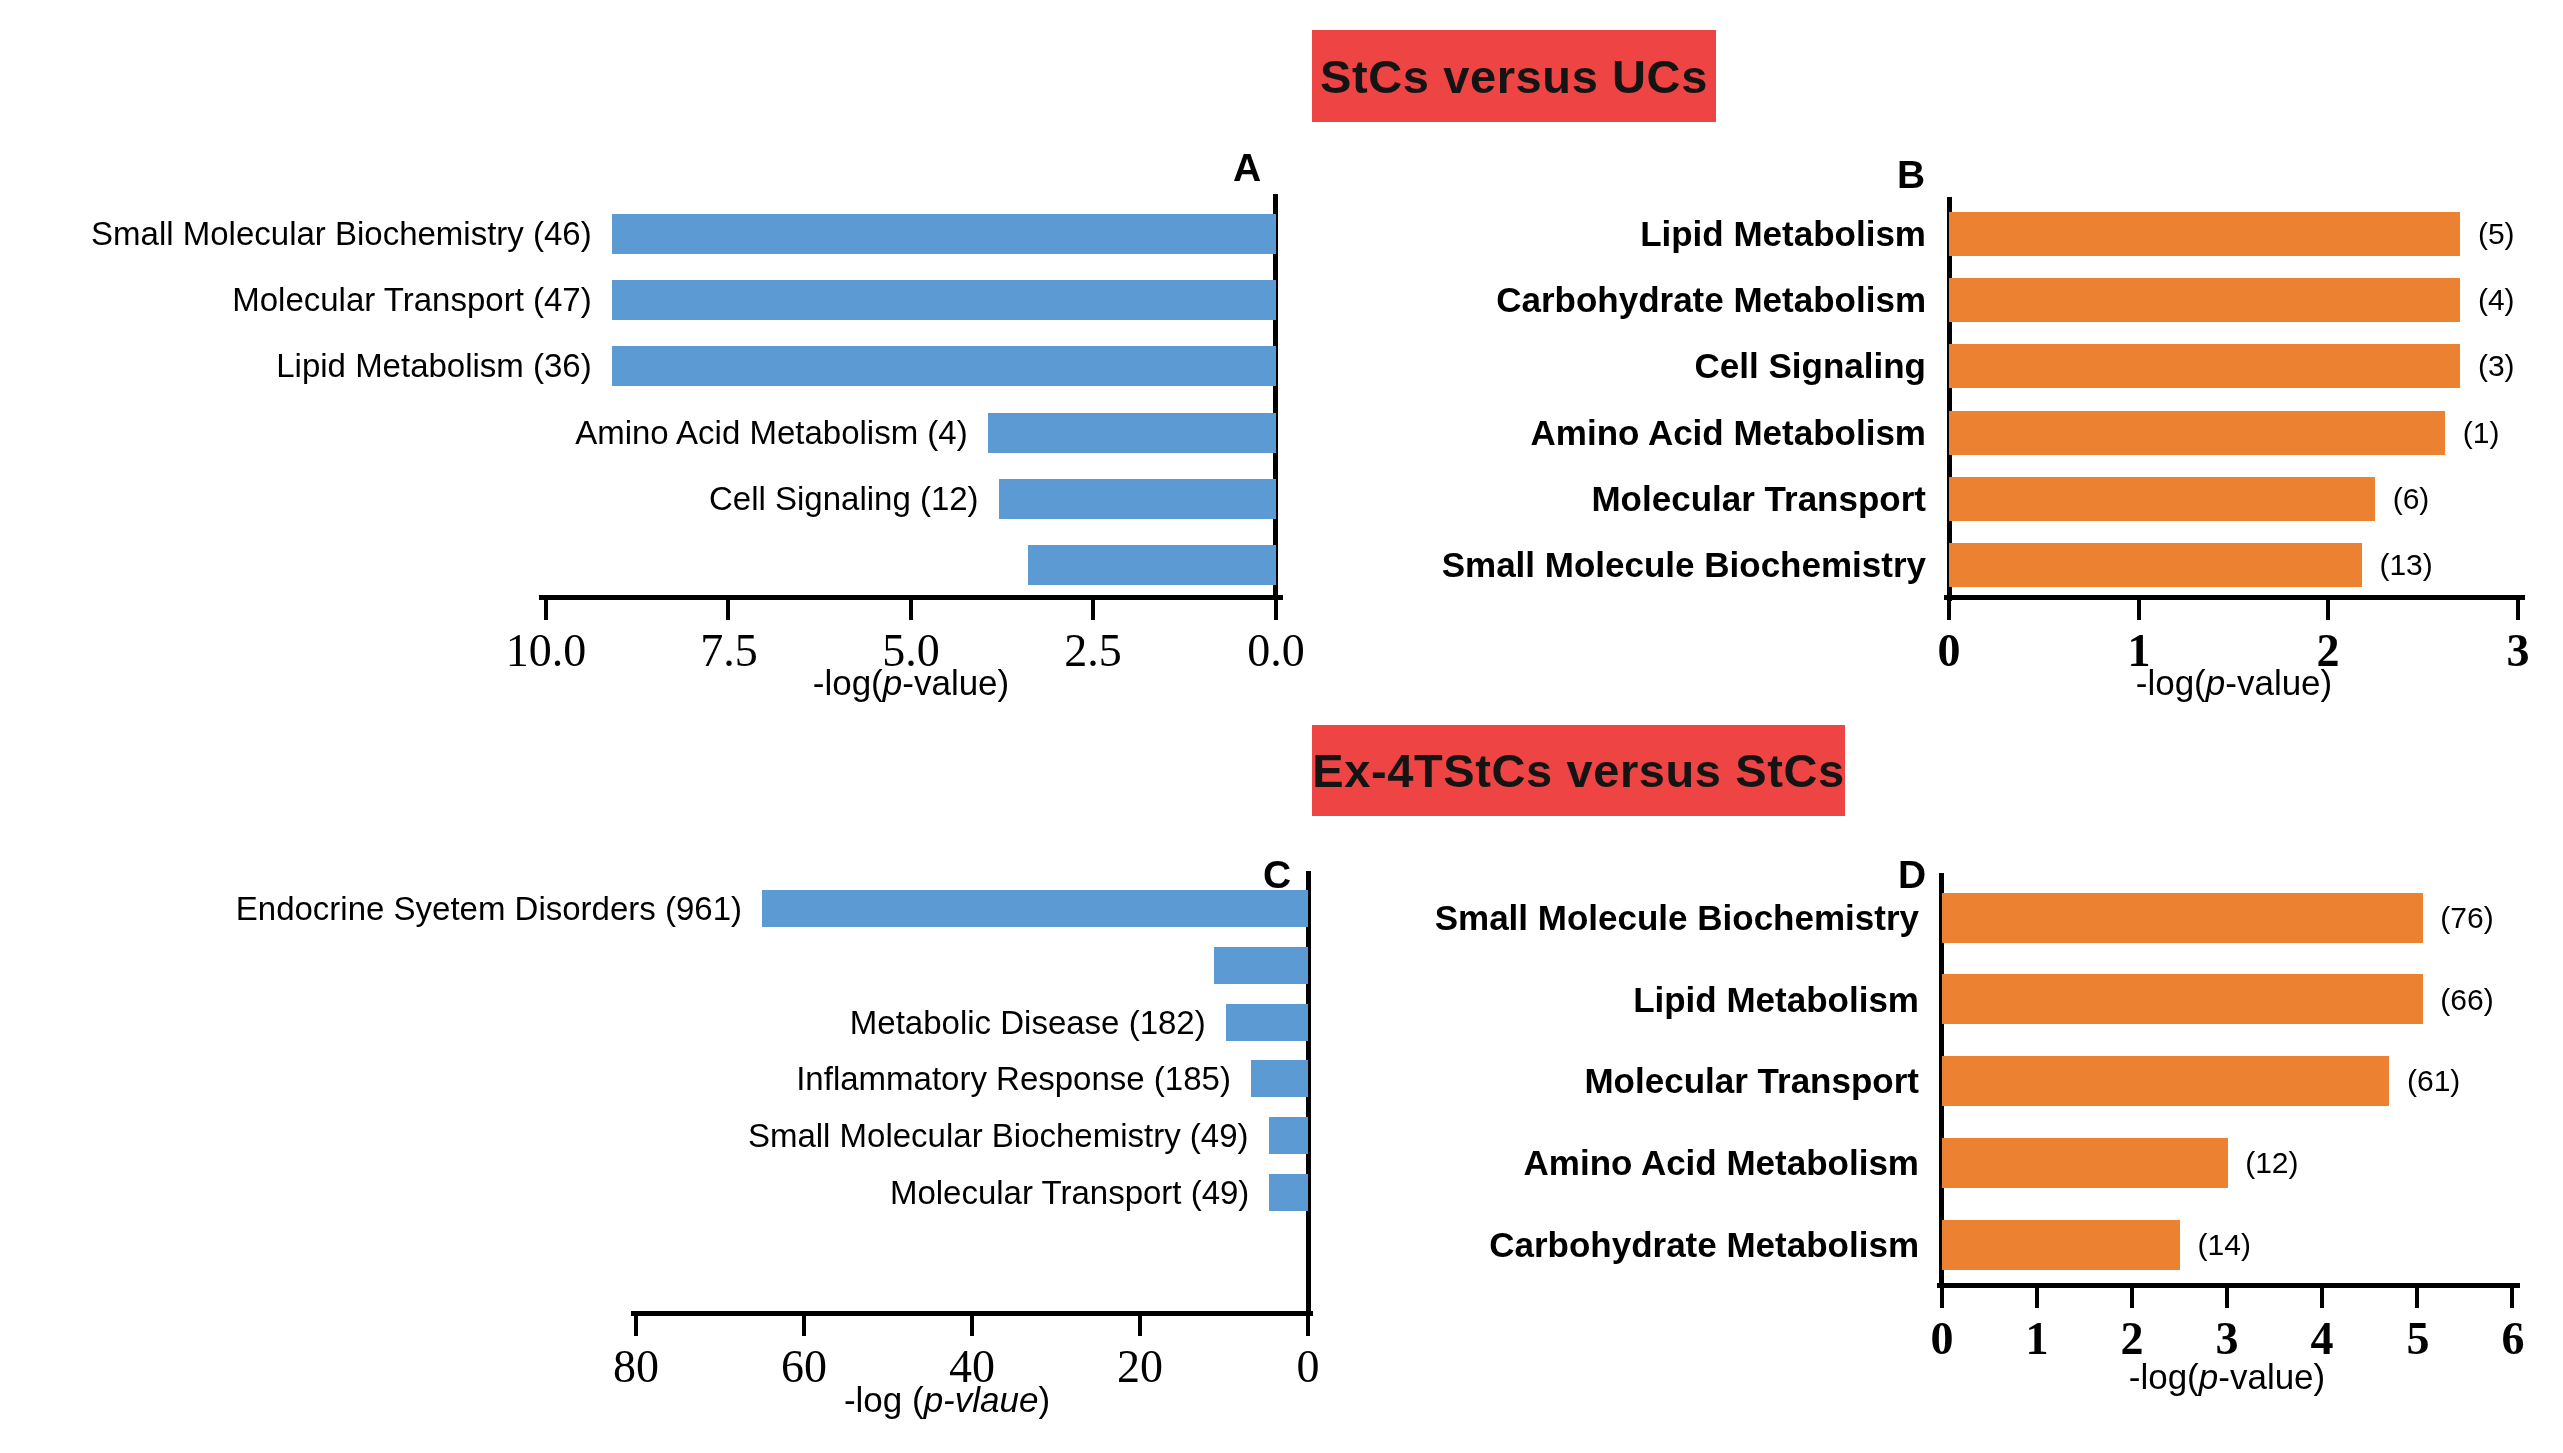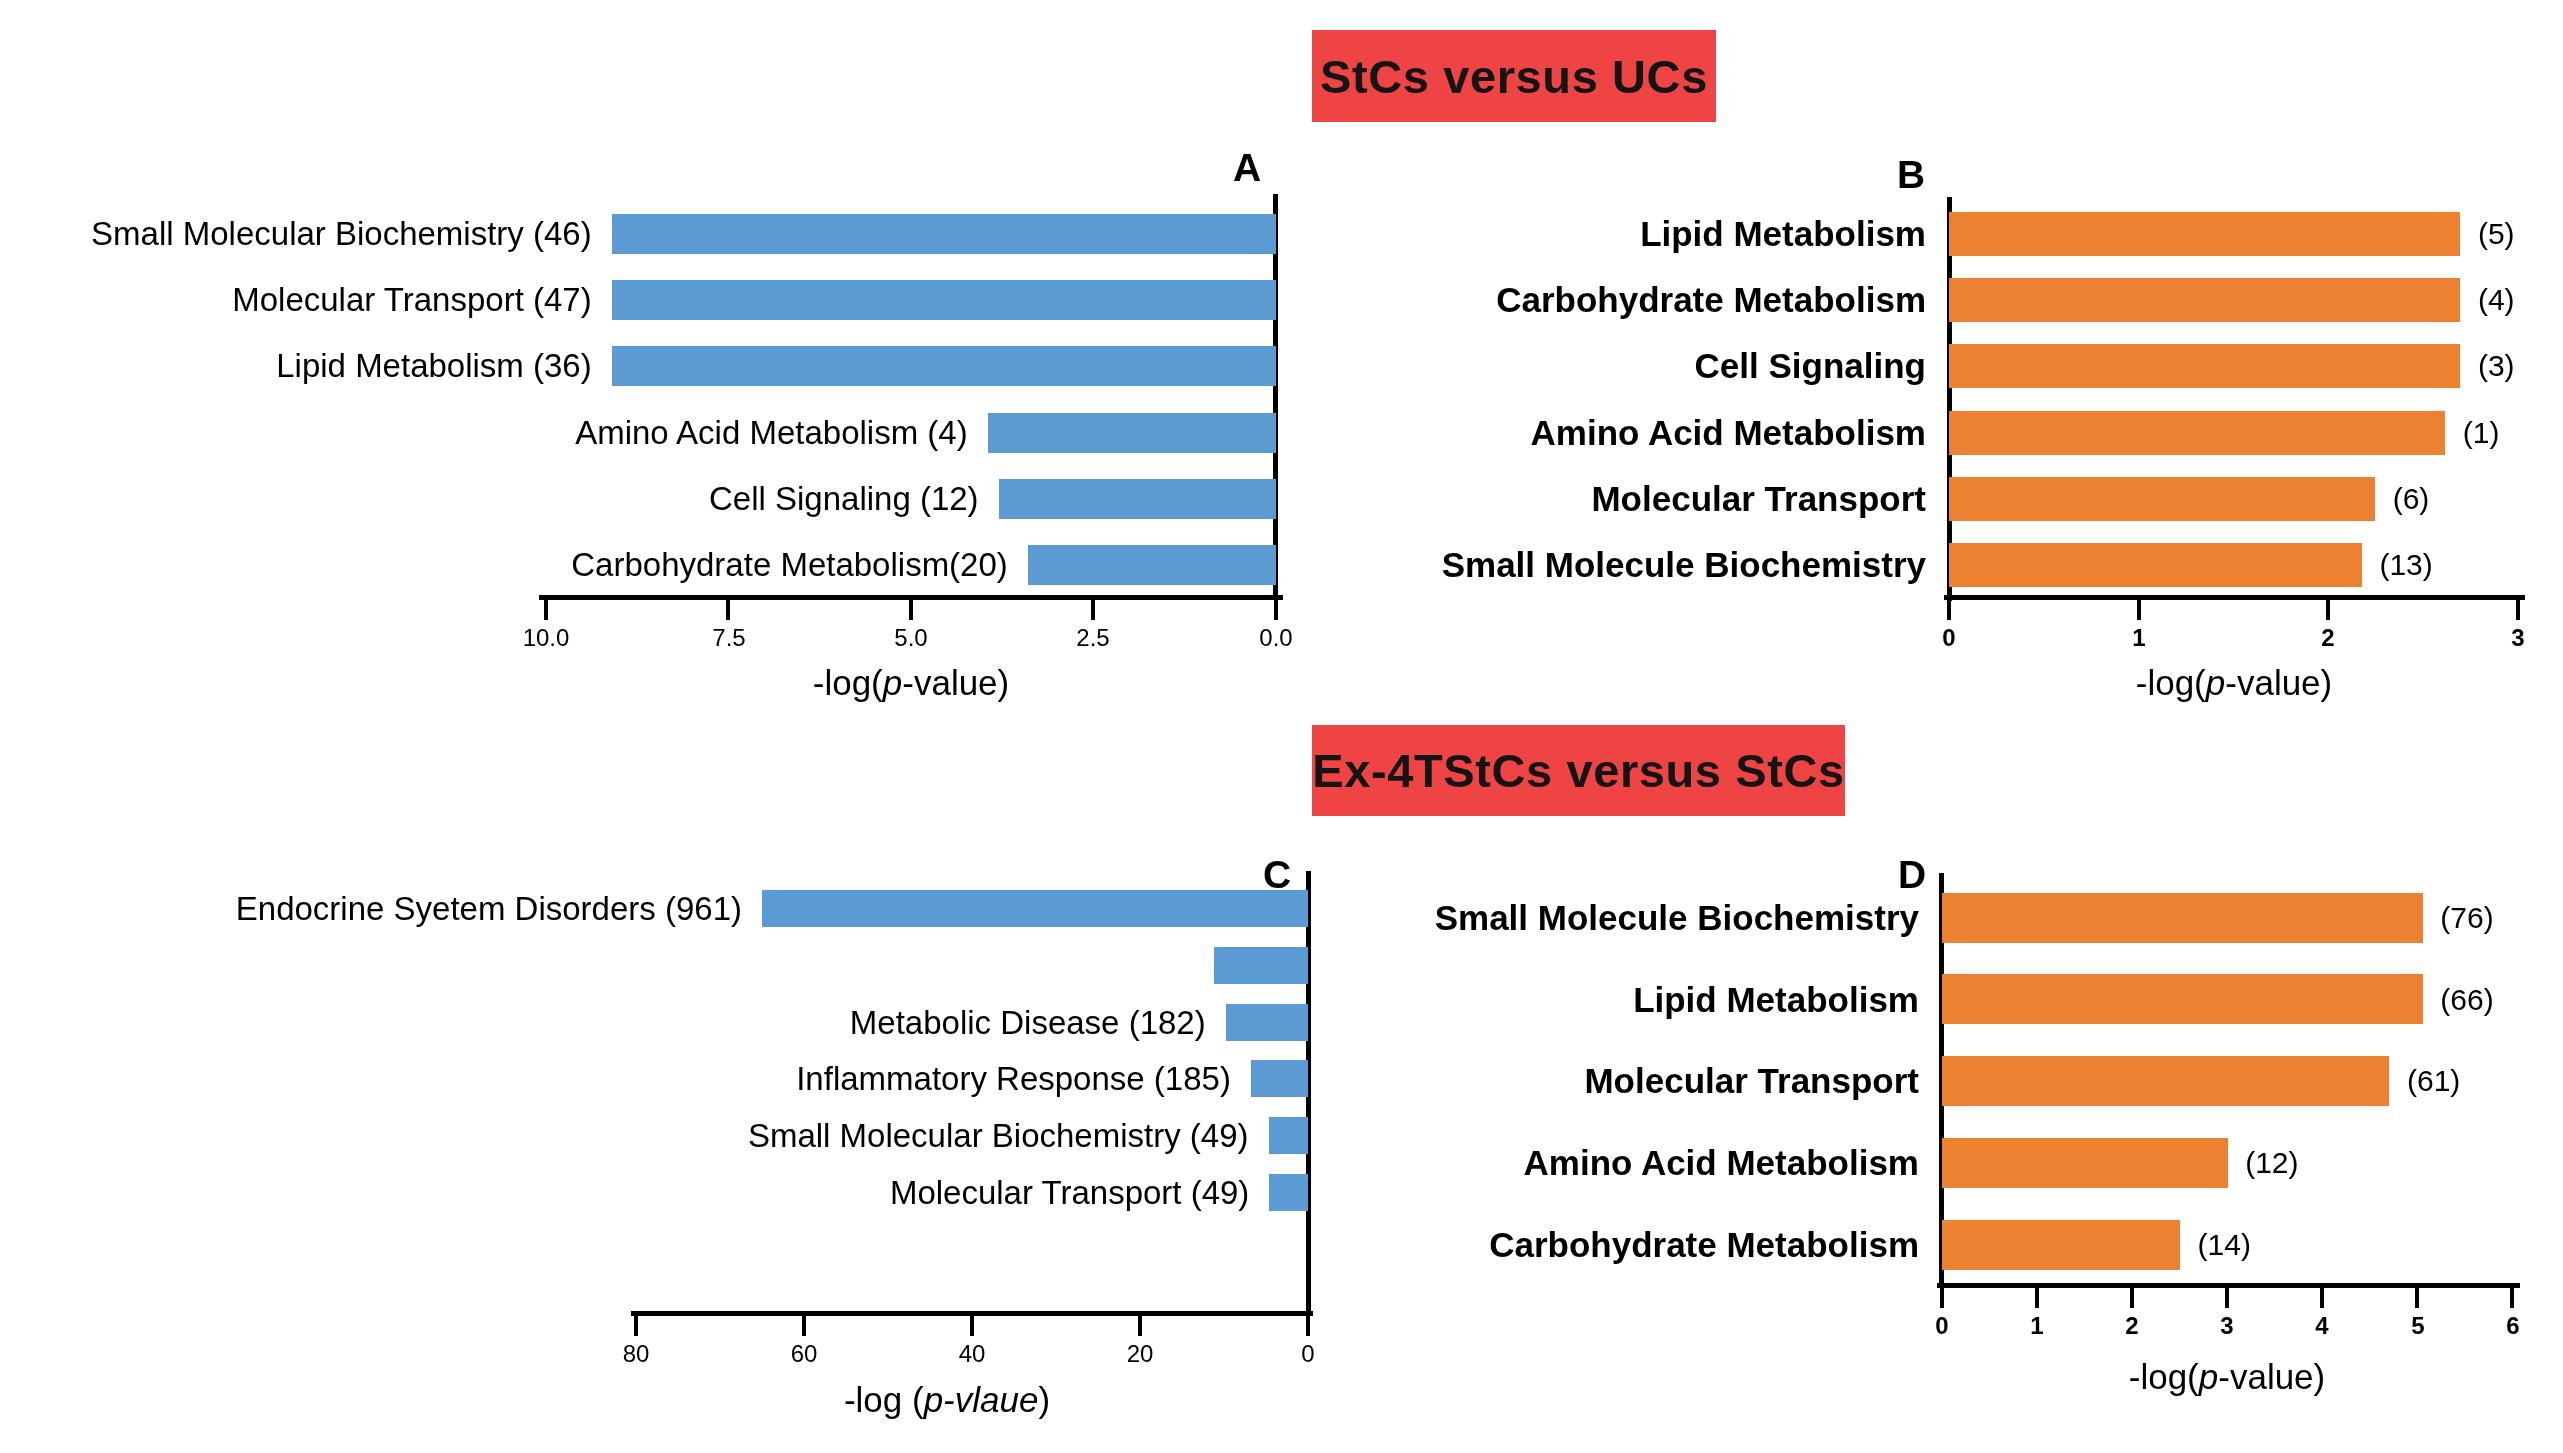--- a/index.html
+++ b/index.html
@@ -5,21 +5,21 @@
   html,body{margin:0;padding:0;background:#ffffff;}
   body{font-family:"Liberation Sans","DejaVu Sans",sans-serif;color:#000;}
   #canvas{position:relative;width:2563px;height:1453px;background:#fff;overflow:hidden;}
 
   .title-box{position:absolute;background:#ef4444;display:flex;align-items:center;justify-content:center;}
   .title-box span{font-size:47px;font-weight:600;color:#141414;letter-spacing:0.6px;}
 
   .panel-letter{position:absolute;font-size:39px;font-weight:700;color:#000;}
 
   .hline,.vline,.tickmark{position:absolute;background:#000;}
-  .ticklabel{position:absolute;transform:translateX(-50%);font-size:24px;white-space:nowrap;}
+  .ticklabel{position:absolute;transform:translateX(-50%);font-size:46px;white-space:nowrap;font-family:Liberation Serif, serif;}
   .ticklabel.heavy{font-weight:600;}
   .xlabel{position:absolute;transform:translateX(-50%);font-size:35px;white-space:nowrap;}
   .xlabel .it{font-style:italic;}
 
   .plot{position:absolute;}
   .bar{position:absolute;}
   .rowtext{position:absolute;display:flex;align-items:center;white-space:nowrap;}
   .lbl-ac{font-size:33px;font-weight:400;}
   .lbl-bd{font-size:35px;font-weight:700;}
   .count{font-size:30px;font-weight:400;}
@@ -54,21 +54,20 @@
         <div class="rowtext lbl-ac" style="top: 0px; height: 66px; right: calc(91% + 20px);">Small Molecular Biochemistry (46)</div>
         <div class="bar" style="top: 79px; height: 40px; width: 91%; background: rgb(91, 154, 211); right: 0px;"></div>
         <div class="rowtext lbl-ac" style="top: 66px; height: 66px; right: calc(91% + 20px);">Molecular Transport (47)</div>
         <div class="bar" style="top: 145px; height: 40px; width: 91%; background: rgb(91, 154, 211); right: 0px;"></div>
         <div class="rowtext lbl-ac" style="top: 132px; height: 66px; right: calc(91% + 20px);">Lipid Metabolism (36)</div>
         <div class="bar" style="top: 212px; height: 40px; width: 39.5%; background: rgb(91, 154, 211); right: 0px;"></div>
         <div class="rowtext lbl-ac" style="top: 199px; height: 66px; right: calc(39.5% + 20px);">Amino Acid Metabolism (4)</div>
         <div class="bar" style="top: 278px; height: 40px; width: 38%; background: rgb(91, 154, 211); right: 0px;"></div>
         <div class="rowtext lbl-ac" style="top: 265px; height: 66px; right: calc(38% + 20px);">Cell Signaling (12)</div>
         <div class="bar" style="top: 344px; height: 40px; width: 34%; background: rgb(91, 154, 211); right: 0px;"></div>
-        <div class="rowtext lbl-ac" style="top: 331px; height: 66px; right: calc(34% + 20px);">Carbohydrate Metabolism(20)</div>
       </div>
       <div class="panel-letter" style="left: 1897px; top: 153px;">B</div>
       <div class="vline" style="left: 1947px; top: 197px; width: 5px; height: 404px;"></div>
       <div class="hline" style="left: 1944px; top: 595px; width: 581px; height: 5px;"></div>
       <div class="tickmark" style="left: 1947px; top: 595px; width: 4.4px; height: 25px;"></div>
       <div class="ticklabel heavy" style="left: 1949px; top: 624px;">0</div>
       <div class="tickmark" style="left: 2137px; top: 595px; width: 4.4px; height: 25px;"></div>
       <div class="ticklabel heavy" style="left: 2139px; top: 624px;">1</div>
       <div class="tickmark" style="left: 2326px; top: 595px; width: 4.4px; height: 25px;"></div>
       <div class="ticklabel heavy" style="left: 2328px; top: 624px;">2</div>

